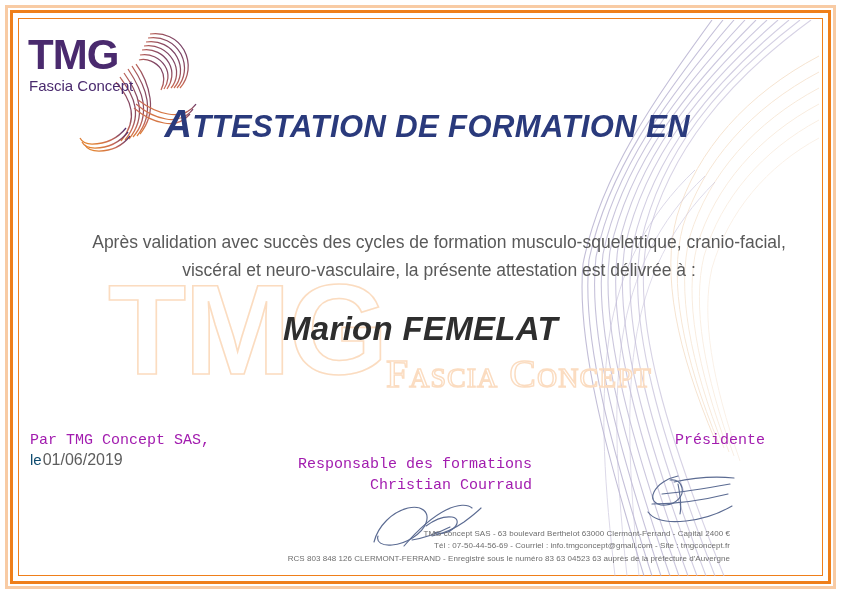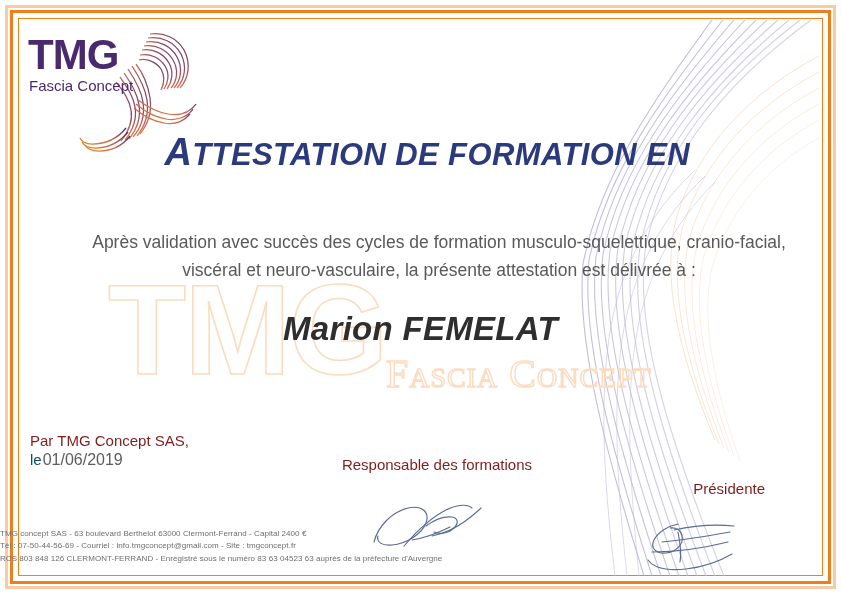--- a/index.html
+++ b/index.html
@@ -119,21 +119,21 @@
     font-family:"Liberation Sans", sans-serif;
     font-weight:bold;
     font-style:italic;
     color:#2a3a7c;
     font-size:31px;
     line-height:1.42;
     white-space:nowrap;
     letter-spacing:.4px;
   }
   .title-line .cap{ font-size:38px; }
-  .title-line-1{ padding-right:120px;margin-top:28px; }
+  .title-line-1{ padding-right:120px; }
   .title-line-2{ padding-right:6px; }
 
   
   .body-text{
     position:absolute;
     left:62px; top:228px;
     width:700px;
     text-align:center;
     font-size:17.5px;
     color:#595959;
@@ -159,27 +159,27 @@
   
   .sig-row{
     position:absolute;
     left:30px; top:430px;
     width:760px;
     height:110px;
   }
   .sig-col{ position:absolute; top:0; }
   .sig-left{ left:0; width:230px; text-align:left; }
   .sig-mid{ left:248px; width:254px; text-align:right;margin-top:24px; }
-  .sig-right{ left:530px; width:205px; text-align:right;margin-top:48px; }
+  .sig-right{ left:530px; width:205px; text-align:right; }
 
   .sig-text{
     font-size:15px;
-    color:#7f1d1d;
+    color:#a21caf;
     line-height:1.42;
-    font-family:Liberation Sans, sans-serif;
+    font-family:Liberation Mono, monospace;
   }
   .sig-date-row{ white-space:nowrap; }
   .sig-le{ font-size:15px; color:#0c4a6e; }
   .sig-date{
     font-size:16px;
     color:#5d5d5d;
     margin-left:1px;
     font-family:"Liberation Sans", sans-serif;
   }
   .sig-image{
@@ -187,21 +187,21 @@
     height:62px;
   }
   .sig-image-mid{ left:90px; top:42px; width:120px; }
   .sig-image-right{ left:78px; top:36px; width:120px; }
 
   
   .footer{
     position:absolute;
     left:0; top:528px;
     width:730px;
-    text-align:left;
+    text-align:right;
     color:#6d6d6d;
     font-size:8px;
     line-height:1.55;
     font-family:"Liberation Sans", sans-serif;
     letter-spacing:.05px;
   }
   .footer div{ white-space:nowrap; }
 </style>
 </head>
 <body>
@@ -300,20 +300,21 @@
 
     <div class="sig-col sig-left">
       <div class="sig-text">Par TMG Concept SAS,</div>
       <div class="sig-date-row">
         <span class="sig-le">le</span><span class="sig-date">01/06/2019</span>
       </div>
     </div>
 
     <div class="sig-col sig-mid">
       <div class="sig-text">Responsable des formations</div>
+      <div class="sig-text">Christian Courraud</div>
       <div class="sig-image sig-image-mid">
         <svg width="120" height="62" viewBox="0 0 120 62" xmlns="http://www.w3.org/2000/svg">
           <g fill="none" stroke="#5b6b92" stroke-width="1.15" stroke-linecap="round">
             <path d="M6,46 C10,30 24,16 40,12 C54,9 62,16 58,27 C54,38 38,48 24,49 C14,50 8,46 10,40"></path>
             <path d="M36,50 C48,36 62,22 78,14 C90,8 100,8 104,12"></path>
             <path d="M58,30 C66,24 76,20 84,21 C90,22 91,27 86,32 C81,37 72,39 66,36"></path>
             <path d="M64,40 C74,38 86,33 96,26 C104,20 110,15 113,12"></path>
             <path d="M44,44 C56,42 70,37 82,31"></path>
           </g>
         </svg>

